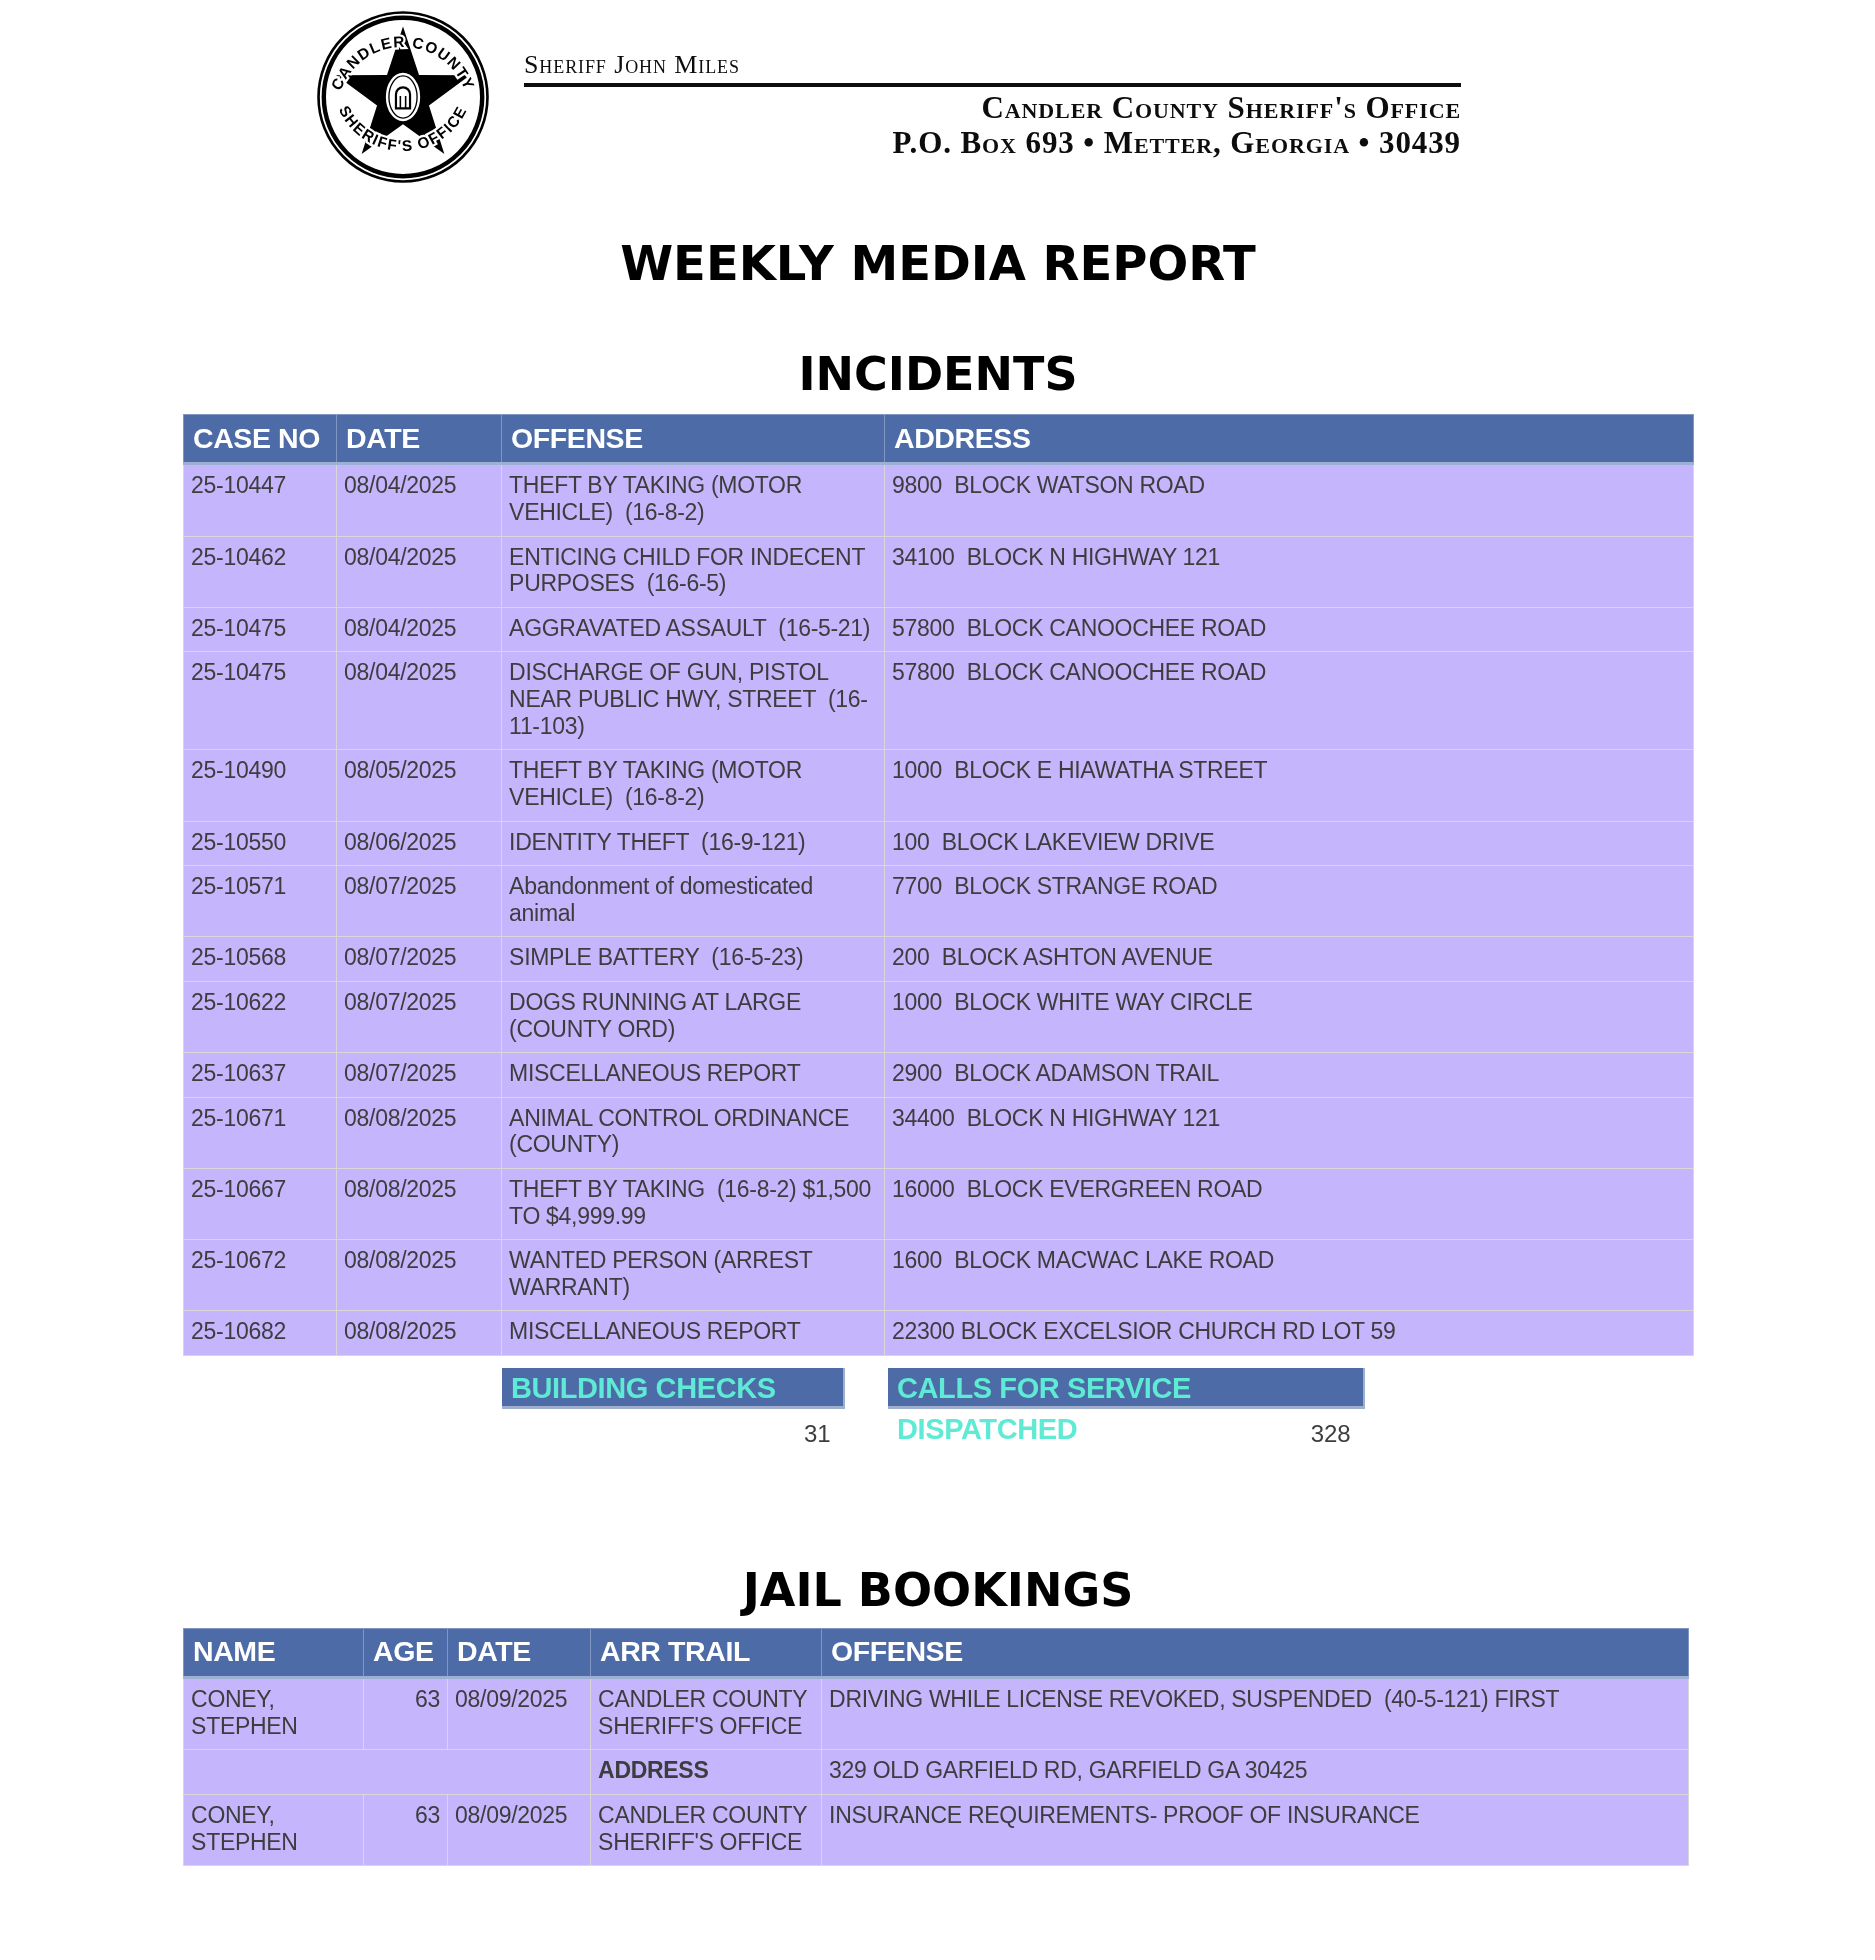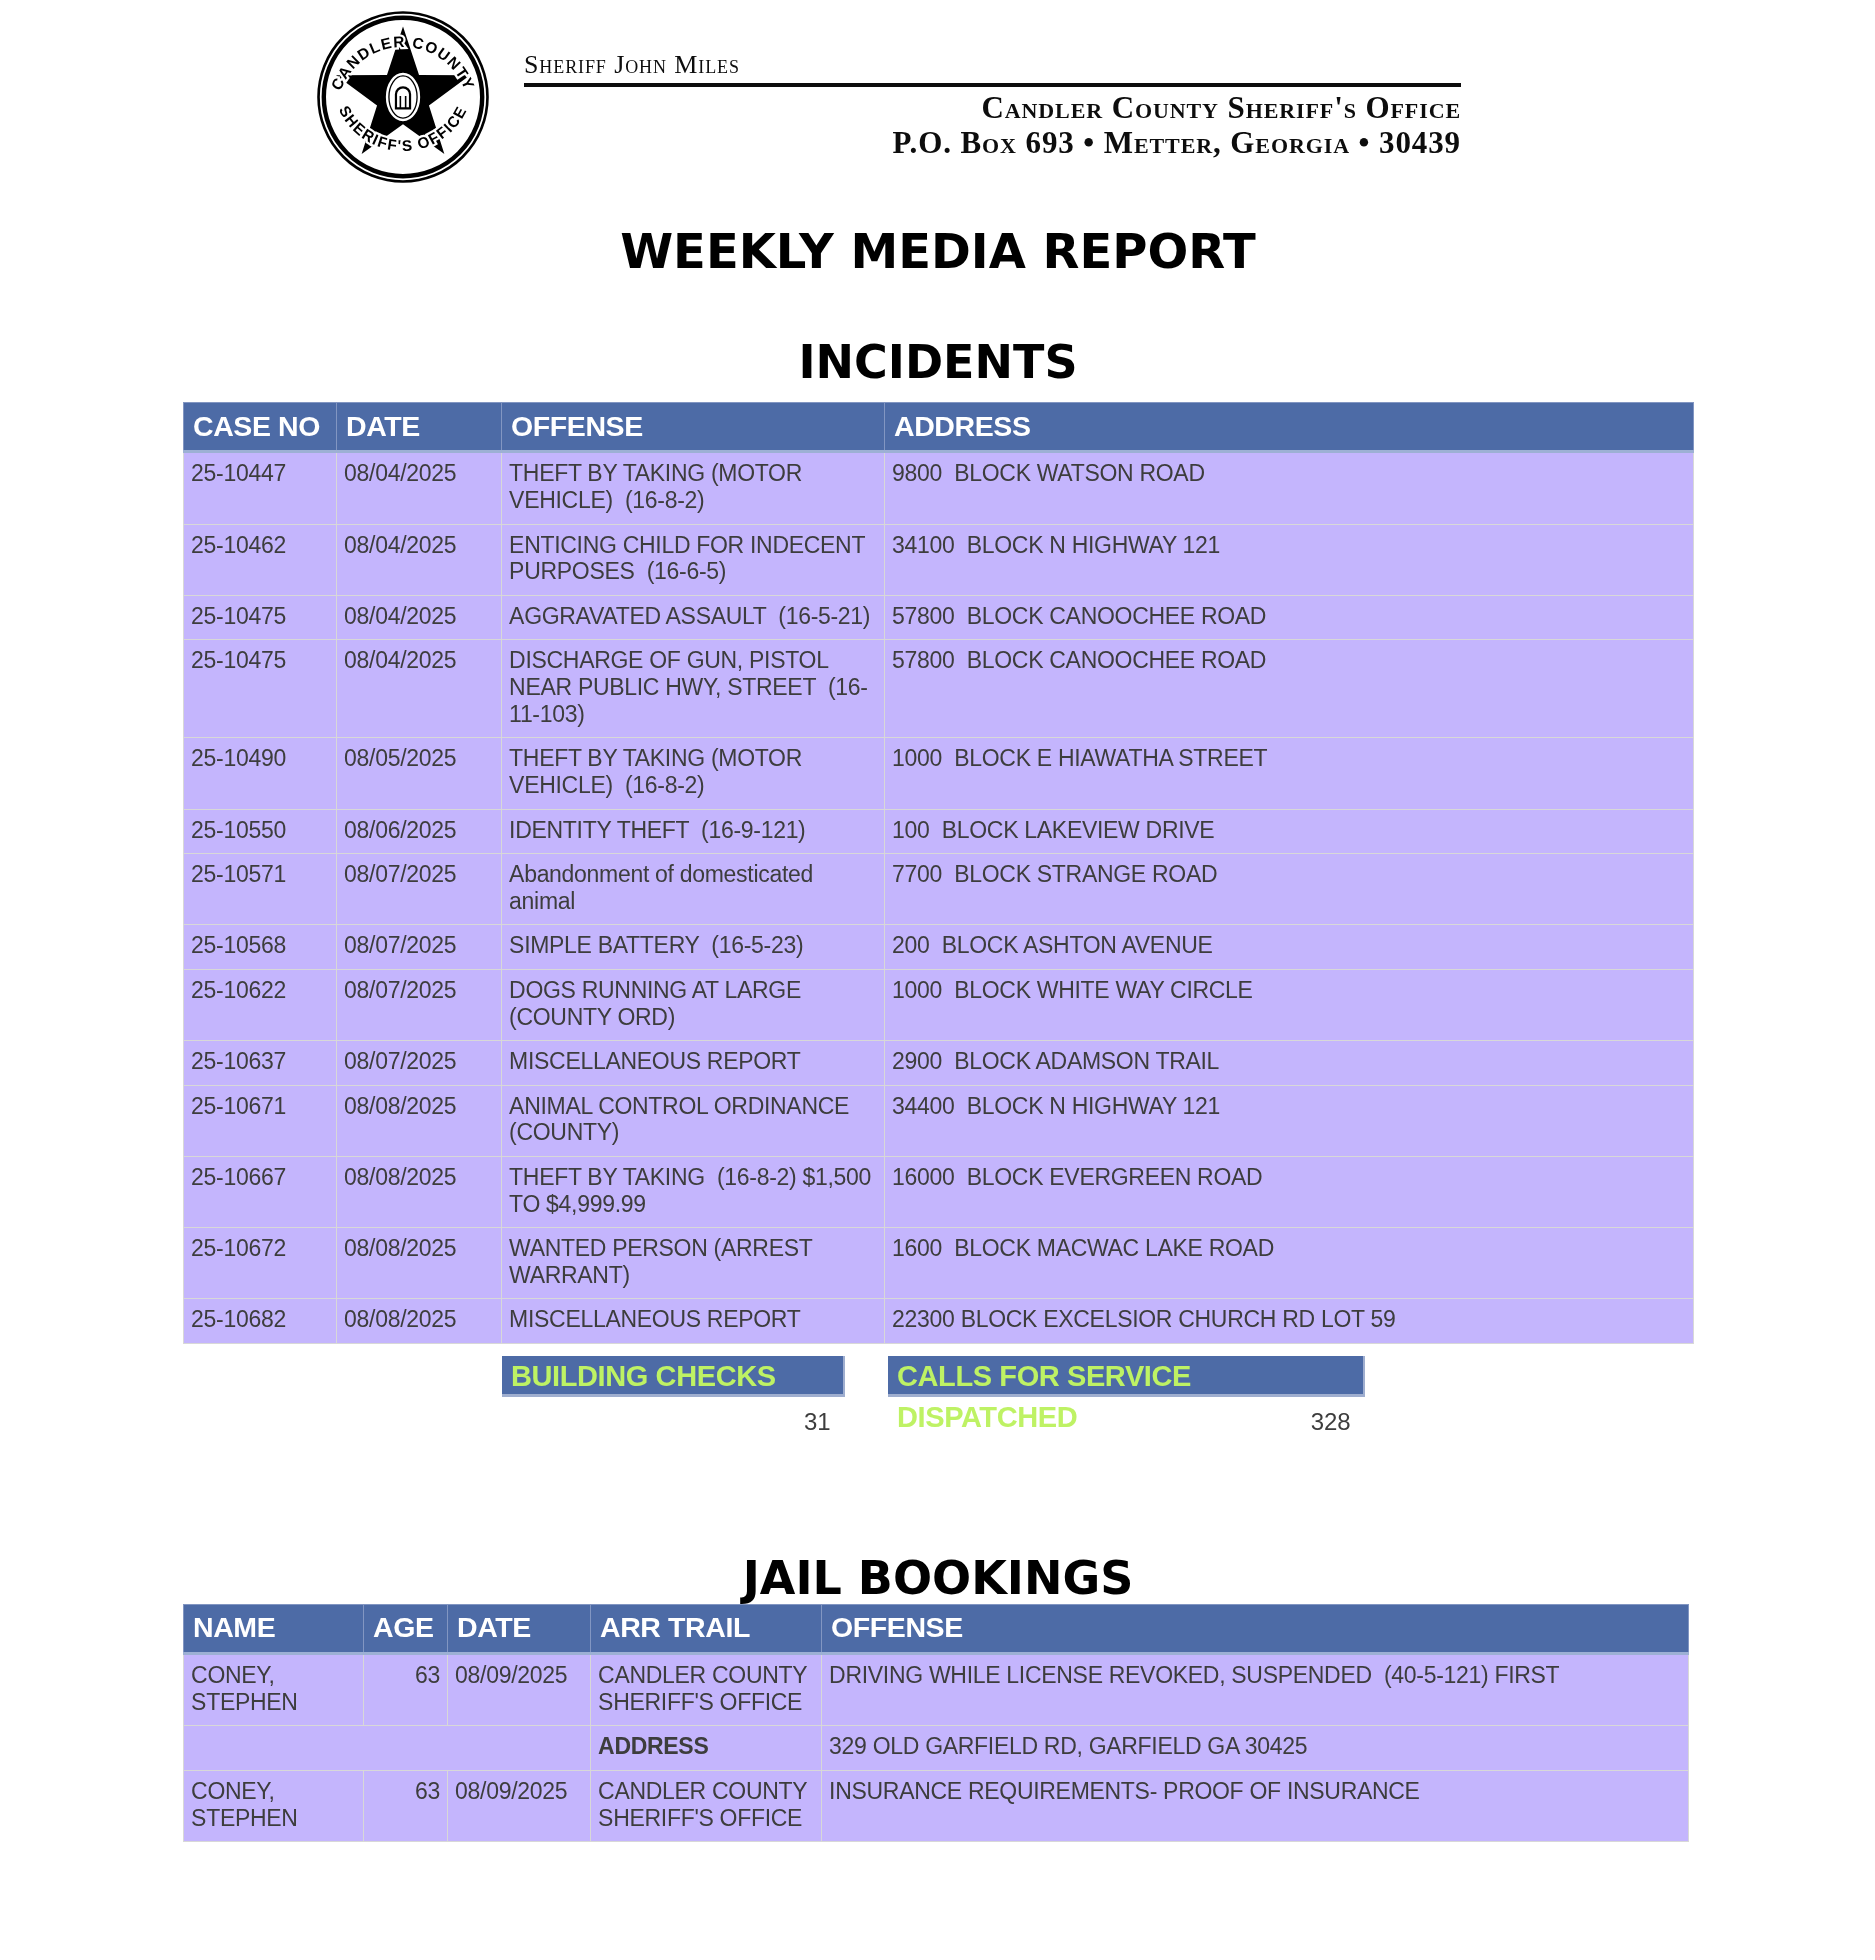--- a/index.html
+++ b/index.html
@@ -18,21 +18,21 @@
   .sheriff-name { font-size:26px; font-weight:normal; font-variant:small-caps;
                   letter-spacing:0.9px; line-height:1; }
   .mast-rule { height:3.6px; background:#0d0d0d; margin-top:5.3px; }
   .office-name { font-size:31px; font-weight:bold; font-variant:small-caps;
                  letter-spacing:0.9px; text-align:right; margin-top:5.3px; line-height:1.05; }
   .office-address { font-size:31px; font-weight:bold; font-variant:small-caps;
                     letter-spacing:0.9px; text-align:right; margin-top:2.7px; line-height:1.05; }
 
   
   .h-title { font-family:"DejaVu Sans", sans-serif; font-weight:bold; color:#000;
-             text-align:center; line-height:1.1; margin:0; }
+             text-align:center; line-height:1.1; margin:12px; }
   .report-title    { font-size:48px; }
   .incidents-title { font-size:46px; margin-top:59px; }
   .other-title     { font-size:46px; margin-top:27px; }
   .jail-title      { font-size:46px; margin-top:86px; }
 
   
   table.report { border-collapse:collapse; table-layout:fixed; margin-left:183px;
                  background:#c4b5fd; }
   table.incidents { margin-top:15px; width:1510px; }
   table.jail      { width:1504px; }
@@ -45,21 +45,21 @@
   table.report td {
     border:0.9px solid #d8d8d8; vertical-align:top; font-size:23px;
     padding:7.1px 7.1px 9.8px; line-height:1.16; white-space:pre-wrap;
     color:#3d3d3d; letter-spacing:-0.3px;
   }
   td.num { text-align:right; padding-right:9px; }
   td.addr-label { font-weight:bold; color:#1f1f1f; }
 
   
   .bars { position:relative; height:111px; margin-top:12.5px; }
-  .bar  { position:absolute; top:0; height:41px; background:#4d6ba6; color:#bef264;
+  .bar  { position:absolute; top:0; height:41px; background:#4d6ba6; color:#5eead4;
           font-weight:bold; font-size:29px; line-height:41px; padding-left:9px;
           box-sizing:border-box; letter-spacing:-0.4px;
           border-right:2.7px solid #9fae cf; border-right:2.7px solid #9faecf;
           border-bottom:3.6px solid #9faecf; font-family:"Liberation Sans", sans-serif; }
   .bar-building { left:502px; width:343px; }
   .bar-calls    { left:888px; width:477px; }
   .bar-value { position:absolute; top:52px; font-size:24px; color:#3d3d3d;
                text-align:right; box-sizing:border-box; padding-right:14.3px; }
   .val-building { left:502px; width:343px; }
   .val-calls    { left:888px; width:477px; }

